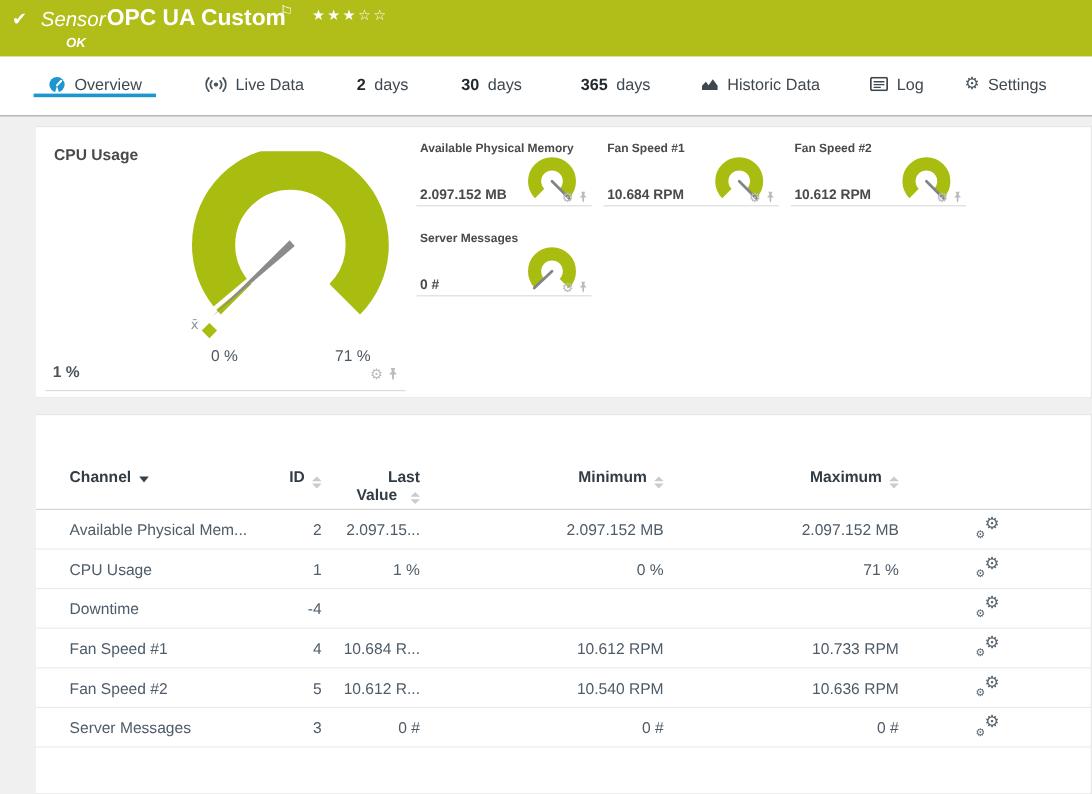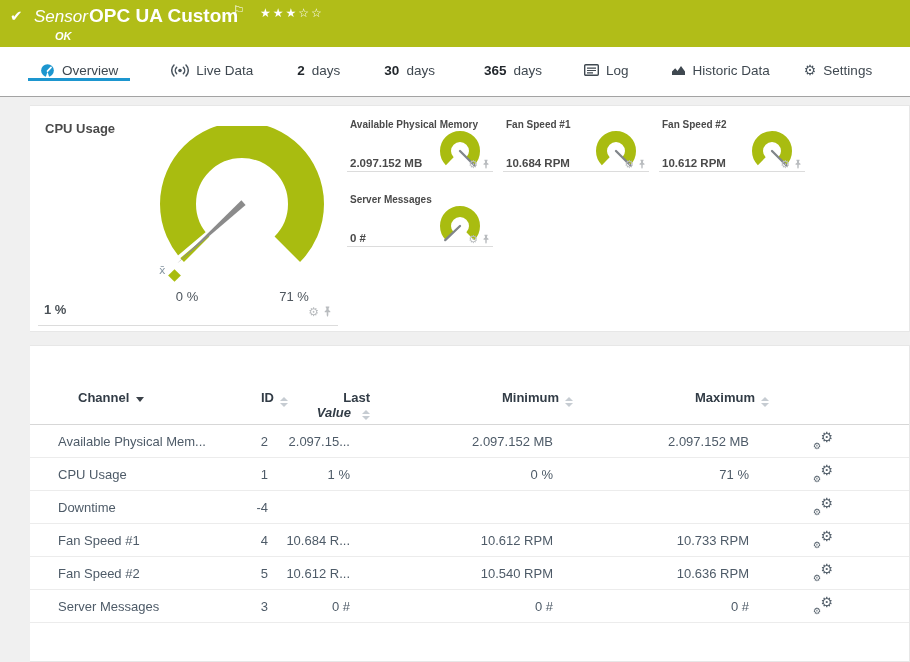--- a/index.html
+++ b/index.html
@@ -57,26 +57,26 @@
   .mini-tile .tile-actions { right:3px; top:45px; }
   .mini-tile .tile-gear { font-size:11px; }
   .t0 { left:317px; top:8px; }
   .t1 { left:473px; top:8px; }
   .t2 { left:629px; top:8px; }
   .t3 { left:317px; top:83px; }
 
   
   .tbl-row { display:grid; grid-template-columns:28px 172px 38px 82px 203px 196px 1fr;
     align-items:center; }
-  .tbl-head { height:79px; border-bottom:1px solid #d7d7d7; align-items:start;padding-left:20px; }
+  .tbl-head { height:79px; border-bottom:1px solid #d7d7d7; align-items:start; }
   .tbl-head > div { padding-top:44px; font-size:13px; font-weight:bold; color:#323c46; }
   .tbl-body-row { height:33px; border-bottom:1px solid #ececec; font-size:13px; color:#4e5b68; }
   .c-right { text-align:right; }
   .c-center2 { display:flex; flex-direction:column; align-items:flex-end; line-height:15px; }
-  .c-center2 .l2 { display:flex; align-items:flex-end; gap:5px;font-style:italic; }
+  .c-center2 .l2 { display:flex; align-items:flex-end; gap:5px; }
   .c-icon { display:flex; justify-content:flex-start; padding-left:64px; }
 
   .sort { display:inline-flex; flex-direction:column; gap:2px; margin-left:6px; vertical-align:1px; }
   .sort i { display:block; width:0; height:0; border-left:4px solid transparent;
     border-right:4px solid transparent; }
   .sort .up { border-bottom:4px solid #c6ccd2; }
   .sort .dn { border-top:4px solid #c6ccd2; }
   .caret-down { display:inline-block; width:0; height:0; border-left:4px solid transparent;
     border-right:4px solid transparent; border-top:5px solid #3a4148; margin-left:7px; }
 
@@ -120,30 +120,30 @@
   <div class="tab" style="margin-left:20px">
     <b>30</b>
     <span>days</span>
   </div>
   <div class="tab" style="margin-left:25px">
     <b>365</b>
     <span>days</span>
   </div>
   <div class="tab" style="margin-left:18px">
     <svg width="15" height="12" viewBox="0 0 15 12">
+      <path d="M1 11 V7.5 L4.2 4.2 6.5 7 10 2 14 7.5 V11 Z" fill="#3f4850"></path>
+    </svg>
+    <span>Historic Data</span>
+  </div>
+  <div class="tab" style="margin-left:18px">
+    <svg width="15" height="12" viewBox="0 0 15 12">
       <rect x="0.7" y="0.7" width="13.6" height="10.6" rx="1" fill="none" stroke="#3f4850" stroke-width="1.4"></rect>
       <path d="M3 4.2 h9 M3 6.5 h9 M3 8.8 h6" stroke="#3f4850" stroke-width="1.2"></path>
     </svg>
     <span>Log</span>
-  </div>
-  <div class="tab" style="margin-left:18px">
-    <svg width="15" height="12" viewBox="0 0 15 12">
-      <path d="M1 11 V7.5 L4.2 4.2 6.5 7 10 2 14 7.5 V11 Z" fill="#3f4850"></path>
-    </svg>
-    <span>Historic Data</span>
   </div>
   <div class="tab" style="margin-left:10px">
     <span class="gear-glyph">⚙</span>
     <span>Settings</span>
   </div>
 </div>
 
 <div class="panel panel-gauges">
 
   <div class="cpu-tile">

